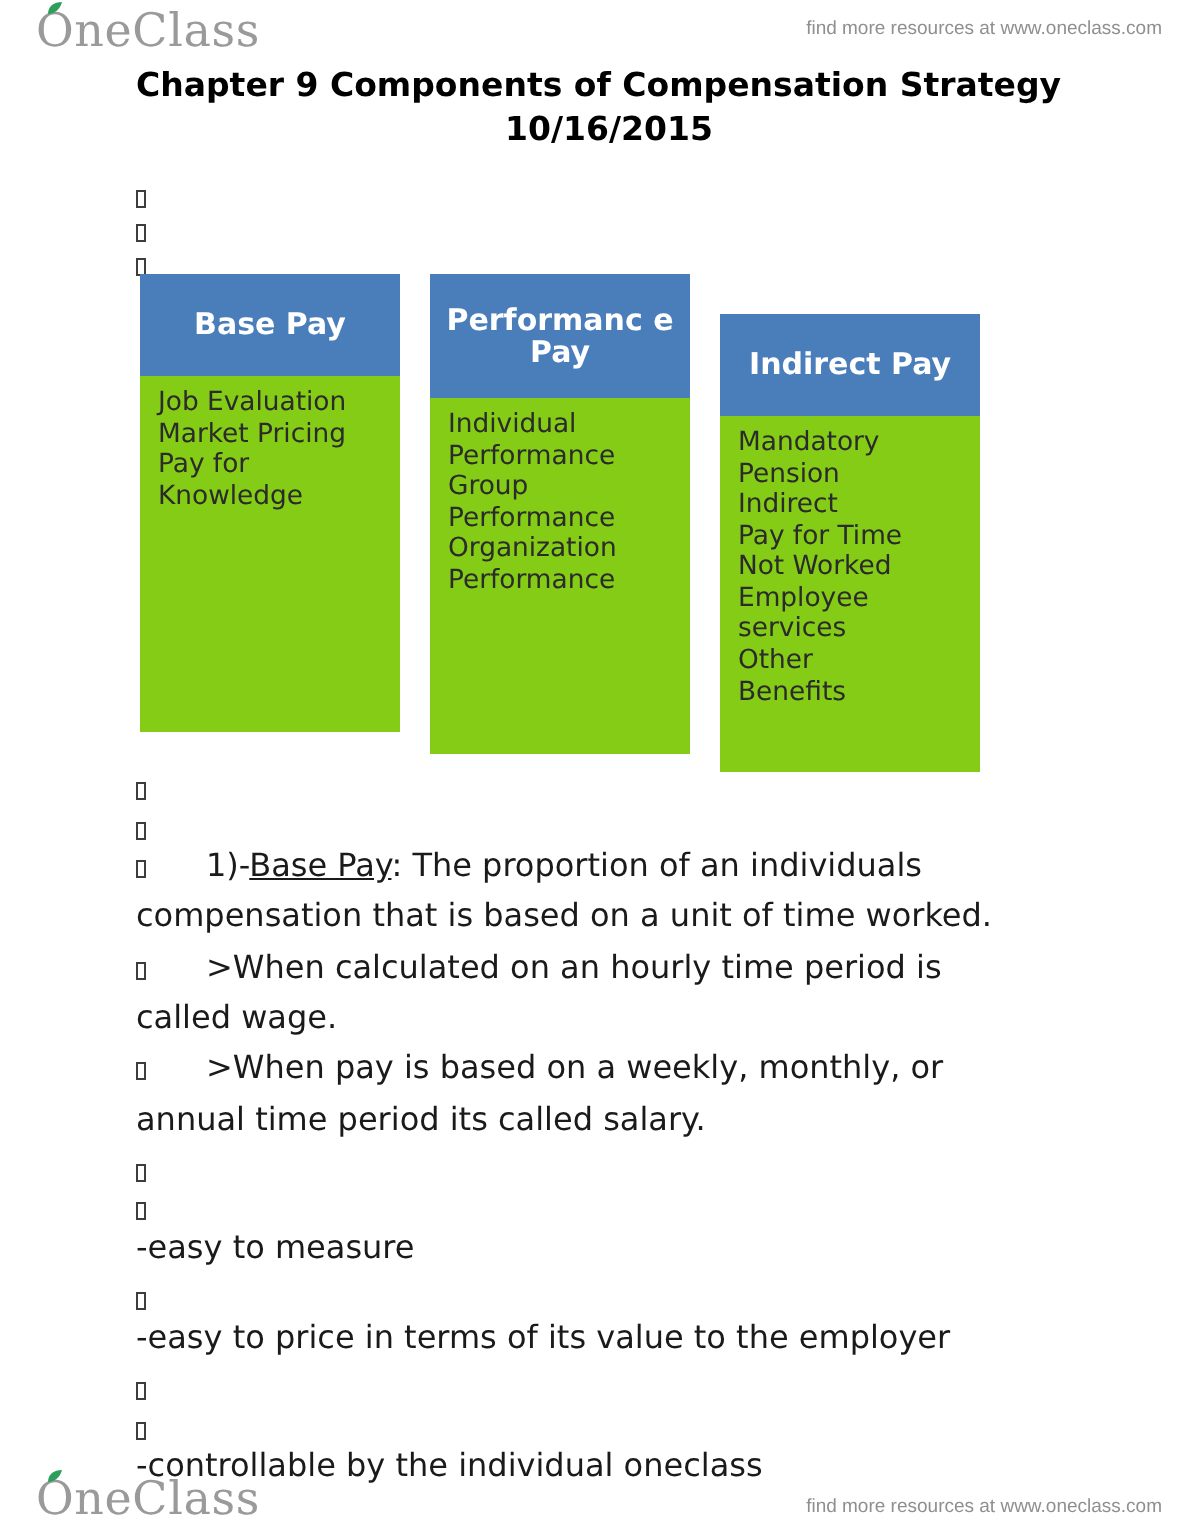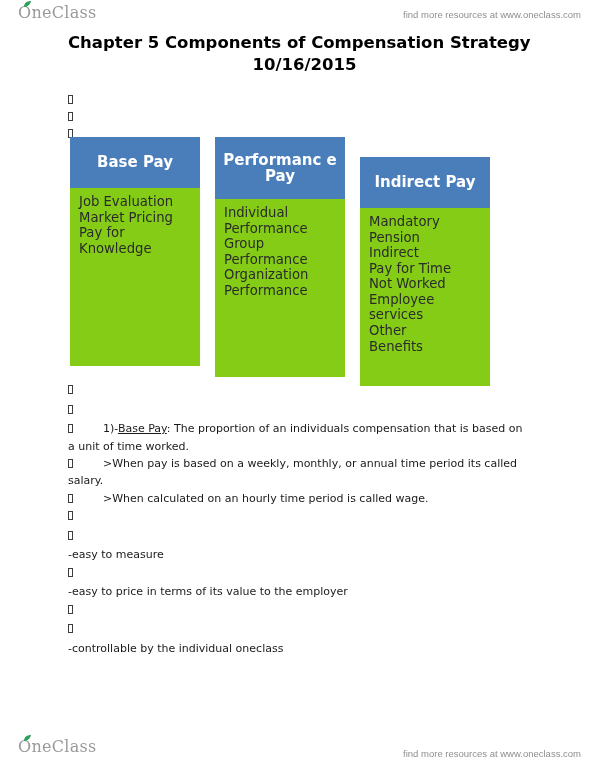--- a/index.html
+++ b/index.html
@@ -16,21 +16,21 @@
     overflow: hidden;
   }
 
   
   .wm-logo {
     position: absolute;
     left: 18px;
     display: flex;
     align-items: flex-start;
     font-family: "DejaVu Serif", serif;
-    font-size: 16px;
+    font-size: 23px;
     color: #9a9a9a;
     letter-spacing: 0.3px;
     line-height: 1;
     white-space: nowrap;
   }
   .wm-logo .leaf {
     position: relative;
     width: 0;
     height: 0;
   }
@@ -135,21 +135,21 @@
   #box-base-pay .sa-body    { height: 178px; }
   #box-performance .sa-body { height: 178px; }
   #box-indirect .sa-body    { height: 178px; }
 
   
   .body-copy {
     position: absolute;
     left: 68px;
     top: 381px;
     width: 455px;
-    font-size: 11px;
+    font-size: 16px;
     line-height: 1.58;
     color: #1a1a1a;
   }
   .body-copy p { margin: 0; }
   .body-copy .indent { display: inline-block; width: 30px; }
   .body-copy u { text-decoration: underline; }
   .blank-row { height: 19.6px; }
   .blank-row .tofu { margin-left: 0; }
 </style>
 </head>
@@ -158,21 +158,21 @@
 <div class="wm-logo" id="header-logo">
   <span class="leaf">
     <svg width="9" height="7" viewBox="0 0 9 7" xmlns="http://www.w3.org/2000/svg">
       <path d="M1 6 C1 2, 4 0, 8 0 C7 4, 4 6, 1 6 Z" fill="#2e9e5b"></path>
     </svg>
   </span>
   <span>OneClass</span>
 </div>
 <div class="wm-tagline" id="header-tagline">find more resources at www.oneclass.com</div>
 
-<div class="doc-title">Chapter 5 Components of Compensation Strategy</div>
+<div class="doc-title">Chapter 9 Components of Compensation Strategy</div>
 <div class="doc-date">10/16/2015</div>
 
 <div class="tofu-line" style="top:88px;">
   <span class="tofu"></span>
 </div>
 <div class="tofu-line" style="top:105px;">
   <span class="tofu"></span>
 </div>
 <div class="tofu-line" style="top:122px;">
   <span class="tofu"></span>
@@ -224,23 +224,23 @@
 
   <p class="blank-row">
     <span class="tofu"></span>
   </p>
   <p class="blank-row">
     <span class="tofu"></span>
   </p>
 
   <p><span class="tofu"></span><span class="indent"></span><span>1)-</span><u>Base Pay</u><span>: The proportion of an individuals compensation that is based on a unit of time worked.</span></p>
 
+  <p><span class="tofu"></span><span class="indent"></span><span>&gt;When calculated on an hourly time period is called wage.</span></p>
+
   <p><span class="tofu"></span><span class="indent"></span><span>&gt;When pay is based on a weekly, monthly, or annual time period its called salary.</span></p>
-
-  <p><span class="tofu"></span><span class="indent"></span><span>&gt;When calculated on an hourly time period is called wage.</span></p>
 
   <p class="blank-row">
     <span class="tofu"></span>
   </p>
 
 
   <p class="blank-row">
     <span class="tofu"></span>
   </p>
 

